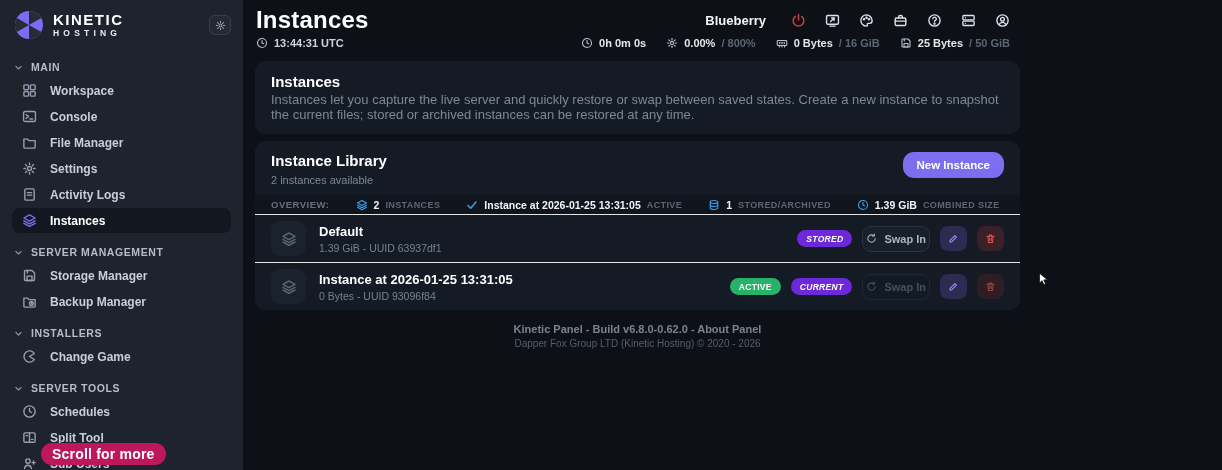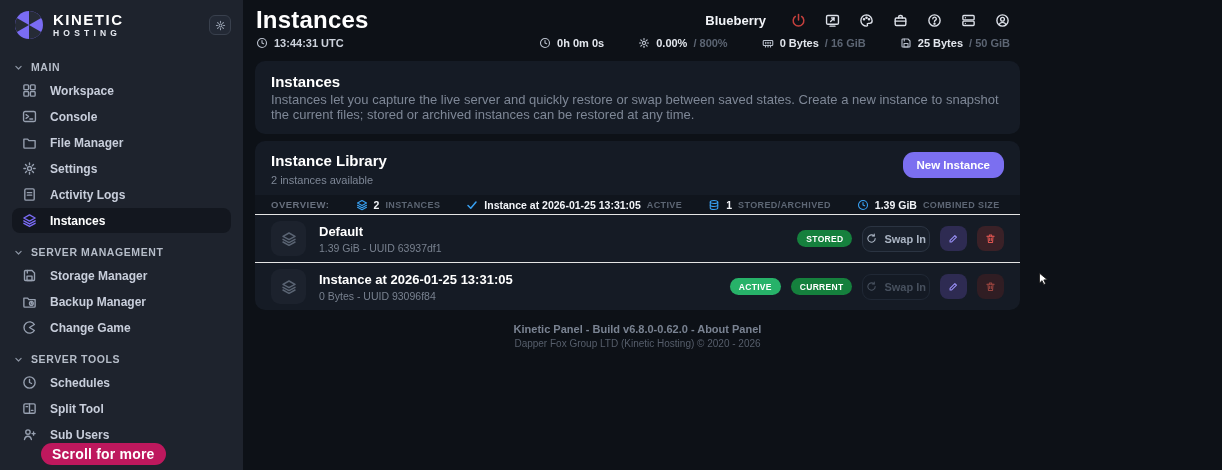--- a/index.html
+++ b/index.html
@@ -73,21 +73,21 @@
   .top-icon { width:15px; height:15px; color:#dde1e9; cursor:pointer; }
   .top-icon.red { color:#c4403d; }
 
   .topbar-row2 {
     display:flex; align-items:center;
     padding:3px 22px 4px 13px; height:19px;
     font-size:11px; font-weight:700;
   }
   .clockbox { display:flex; align-items:center; gap:6px; color:#cdd3dd; }
   .clockbox .ic, .stat .ic { width:12px; height:12px; color:#b9c0cc; }
-  .stats { margin-left:auto; display:flex; align-items:center; gap:34px; }
+  .stats { margin-left:auto; display:flex; align-items:center; gap:20px; }
   .stat { display:flex; align-items:center; gap:6px; color:#e3e7ee; }
   .stat .limit { color:#5c6573; font-weight:700; }
 
   .content { flex:1; padding:8px 12px 0 12px; display:flex; flex-direction:column; }
   .card {
     background:#151b25; border-radius:10px;
     margin-bottom:7px;
   }
   .card-head { padding:12px 16px; }
   .card-title { font-size:15px; font-weight:800; color:#ffffff; }
@@ -123,21 +123,21 @@
   }
   .inst-tile .ic { width:16px; height:16px; color:#5a6473; }
   .inst-name { font-size:13px; font-weight:800; color:#ffffff; }
   .inst-meta { font-size:10.5px; color:#78818f; margin-top:3px; }
   .inst-actions { margin-left:auto; display:flex; align-items:center; gap:10px; }
 
   .badge {
     font-size:8.5px; font-weight:800; letter-spacing:.3px;
     padding:3.5px 9px; border-radius:999px; color:#ffffff;
   }
-  .badge.blue { background:#15803d; }
+  .badge.blue { background:#6d28d9;font-style:italic; }
   .badge.green { background:#27b269; }
 
   .btn-swap {
     display:flex; align-items:center; gap:7px;
     background:#19202b; border:1px solid #2b3442; border-radius:9px;
     padding:6px 3px; font-size:11px; font-weight:700; color:#aab4c3;
     cursor:pointer; font-family:inherit;
   }
   .btn-swap .ic { width:11px; height:11px; }
   .btn-swap.disabled { color:#47505e; border-color:#202835; background:#141a24; cursor:default; }
@@ -387,20 +387,26 @@
           </svg>
         <span>Storage Manager</span>
       </div>
       <div class="nav-item">
         <svg class="ic">
             <use href="#i-folder-clock"></use>
           </svg>
         <span>Backup Manager</span>
       </div>
 
+      <div class="nav-section-label">
+        <svg class="ic">
+            <use href="#i-chevron-down"></use>
+          </svg>
+        <span>INSTALLERS</span>
+      </div>
       <div class="nav-item">
         <svg class="ic">
             <use href="#i-pacman"></use>
           </svg>
         <span>Change Game</span>
       </div>
 
       <div class="nav-section-label">
         <svg class="ic">
             <use href="#i-chevron-down"></use>

